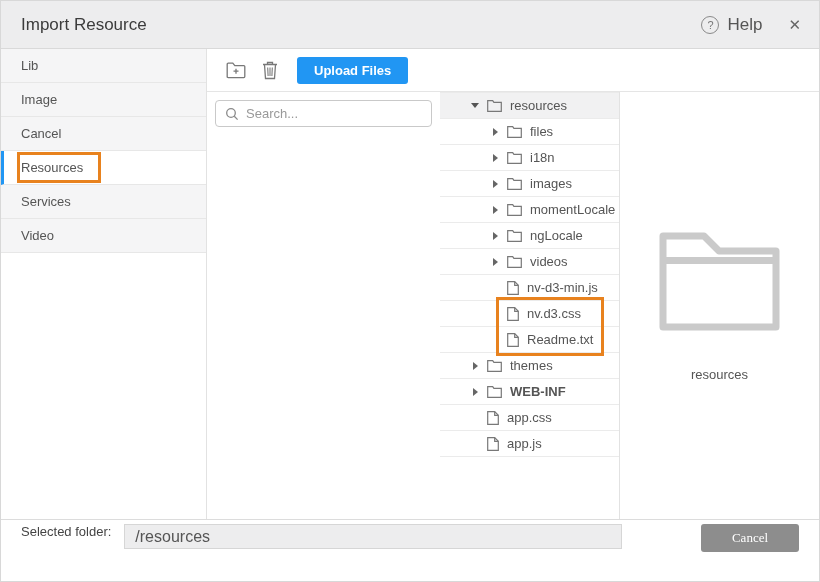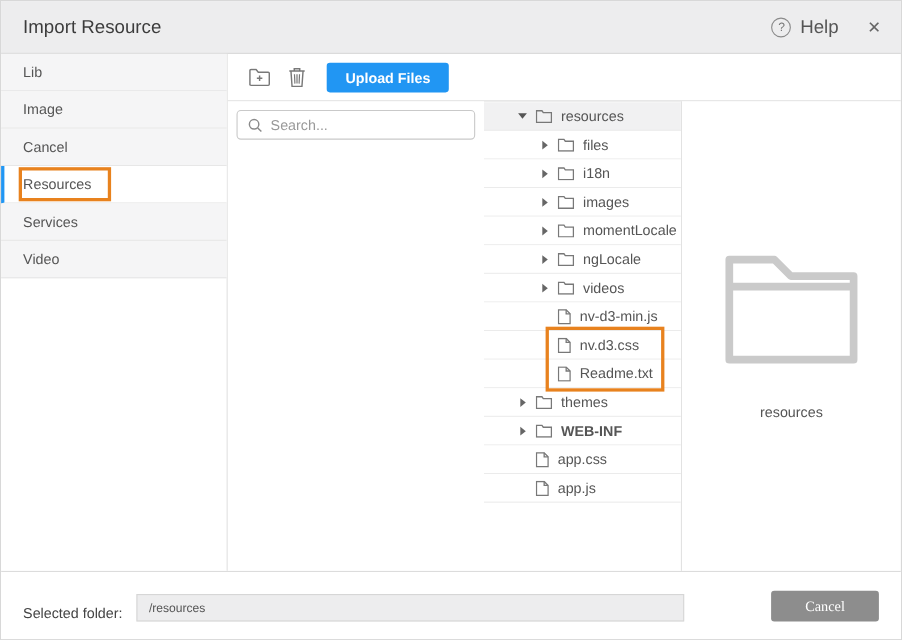--- a/index.html
+++ b/index.html
@@ -81,26 +81,26 @@
   .arrow-slot { flex: 0 0 14px; width: 14px; display: flex; justify-content: center; }
   .tri-right { width: 0; height: 0; border-left: 5px solid #666; border-top: 4px solid transparent; border-bottom: 4px solid transparent; }
   .tri-down { width: 0; height: 0; border-top: 5px solid #555; border-left: 4px solid transparent; border-right: 4px solid transparent; }
   .row-icon { margin: 0 8px 0 5px; display: inline-flex; }
   .preview-col { flex: 1; display: flex; flex-direction: column; align-items: center; justify-content: center; }
   .big-folder { margin-bottom: 36px; }
   .preview-label { font-size: 13px; color: #555; }
   
   .footer {
     flex: 0 0 62px; height: 62px; border-top: 1px solid #dcdcdc; background: #fff;
-    display: flex; align-items: flex-end; padding: 16px 20px; box-sizing: border-box;
+    display: flex; align-items: flex-start; padding: 4px 20px; box-sizing: border-box;
   }
   .footer-label { font-size: 13px; color: #444; margin-right: 13px; white-space: nowrap; }
   .path-input {
     width: 498px; height: 25px; box-sizing: border-box; background: #ededee;
-    border: 1px solid #d6d6d6; font-size: 11px; color: #555; padding: 0 10px;
+    border: 1px solid #d6d6d6; font-size: 16px; color: #555; padding: 0 10px;
     font-family: inherit; outline: none;
   }
   .cancel-btn {
     margin-left: auto; width: 98px; height: 28px; background: var(--cancel-gray);
     color: #fff; border: none; border-radius: 3px; font-size: 13px;
     font-family: Liberation Serif, serif; cursor: pointer;
   }
 </style>
 </head>
 <body>

